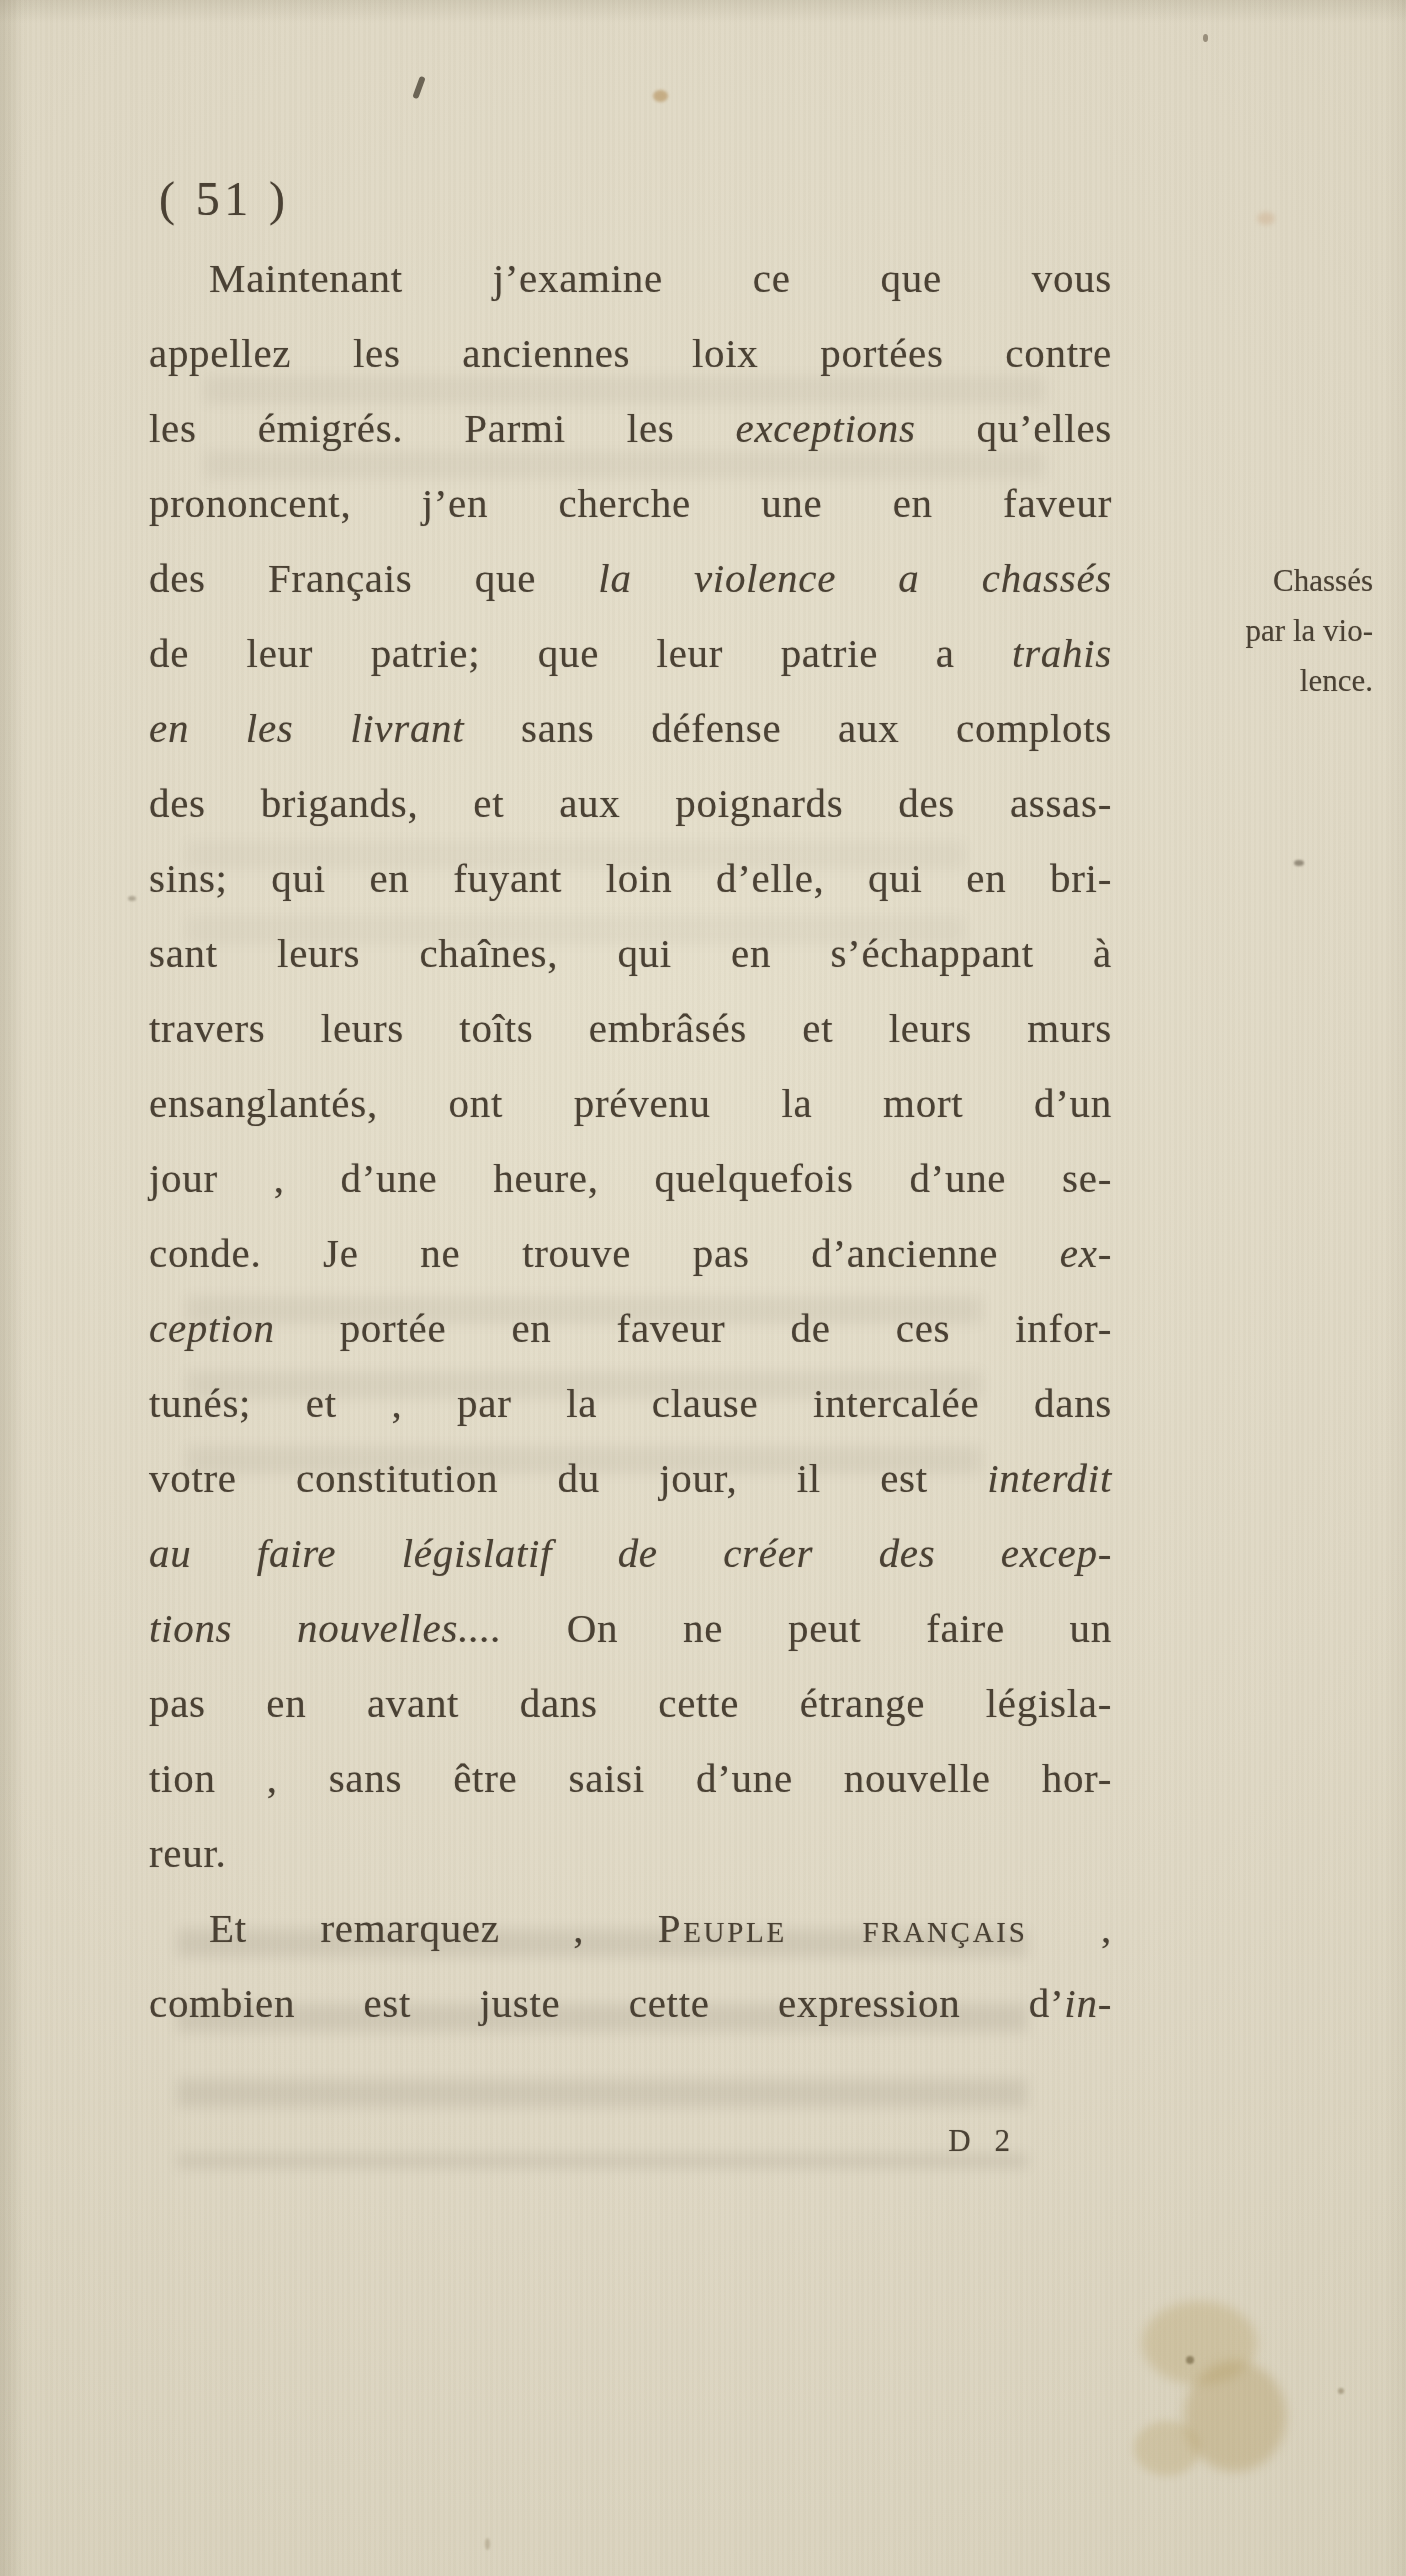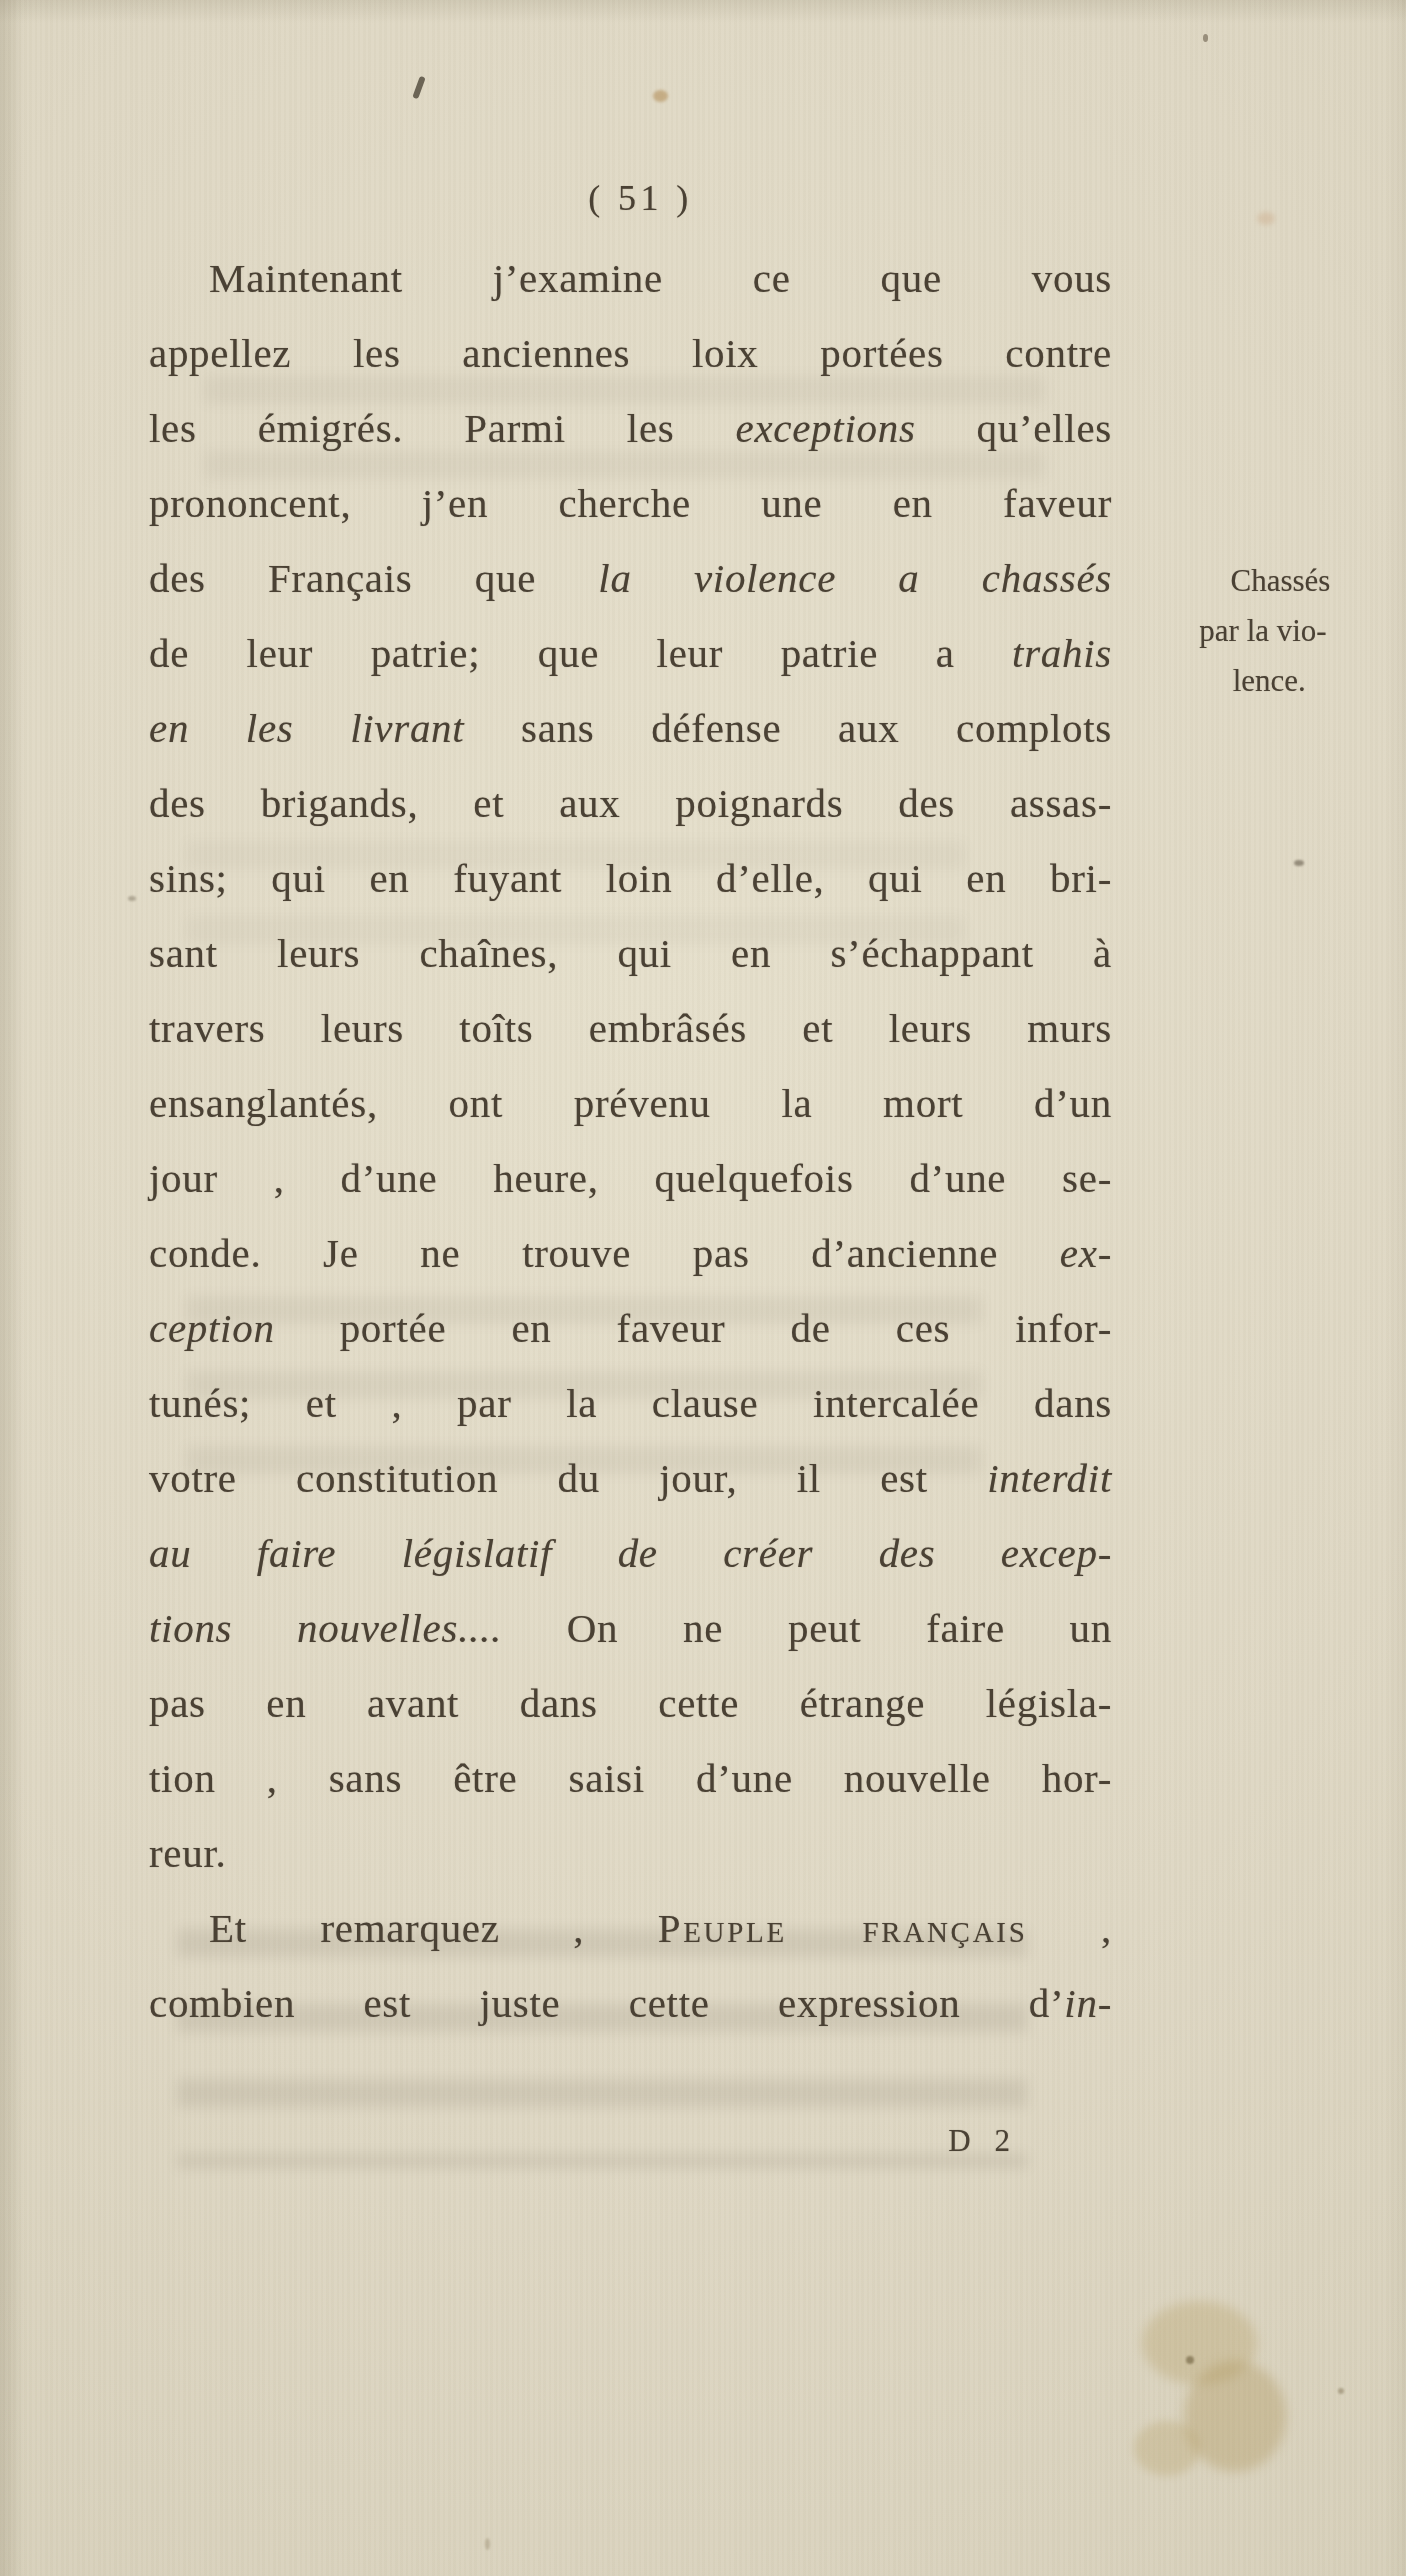--- a/index.html
+++ b/index.html
@@ -12,39 +12,39 @@
       radial-gradient(ellipse 120% 90% at 46% 38%, #e5dfcb 0%, #ded7c3 50%, #d6cfb9 85%, #cfc8b1 100%);
     font-family:"Liberation Serif","DejaVu Serif",serif;
     color:#4a4134;
   }
   .texture{
     position:absolute;inset:0;pointer-events:none;
     background:repeating-linear-gradient(90deg, rgba(255,255,255,0.03) 0 2.7px, rgba(90,80,60,0.02) 2.7px 5.3px);
   }
   .header{
     position:absolute;left:159px;top:163px;width:963px;height:71px;line-height:71px;
-    text-align:center;font-size:36px;letter-spacing:4.4px;
+    font-size:48px;letter-spacing:4.4px;
     text-shadow:0 0 0.9px rgba(74,65,52,.45);
   }
   .body-text{position:absolute;left:149px;top:241px;width:963px;}
   .line{
     height:75px;line-height:75px;font-size:41px;letter-spacing:0.7px;
     text-align:justify;text-align-last:justify;
     text-shadow:0 0 1.1px rgba(74,65,52,.42);
   }
   .line.indent{text-indent:60px;}
   .line.flush-last{text-align-last:left;}
   .it{font-style:italic;}
   .sc{font-variant:small-caps;letter-spacing:2.7px;}
   .margin-note{
     position:absolute;left:1143px;top:556px;width:230px;
     font-size:31px;line-height:50px;
     text-shadow:0 0 0.9px rgba(74,65,52,.4);
   }
-  .mline{text-align:center;margin-left:10px;}
+  .mline{text-align:right;margin-left:10px;}
   .mline.first{padding-left:35px;}
   .mline.third{padding-left:12.4px;font-family:Liberation Serif, serif;}
   .catchword{
     position:absolute;left:149px;top:2110px;width:869px;height:62px;line-height:62px;
     text-align:right;font-size:31px;letter-spacing:8px;
     text-shadow:0 0 1.1px rgba(74,65,52,.45);
   }
   
   .ghost{
     position:absolute;pointer-events:none;filter:blur(6.2px);

